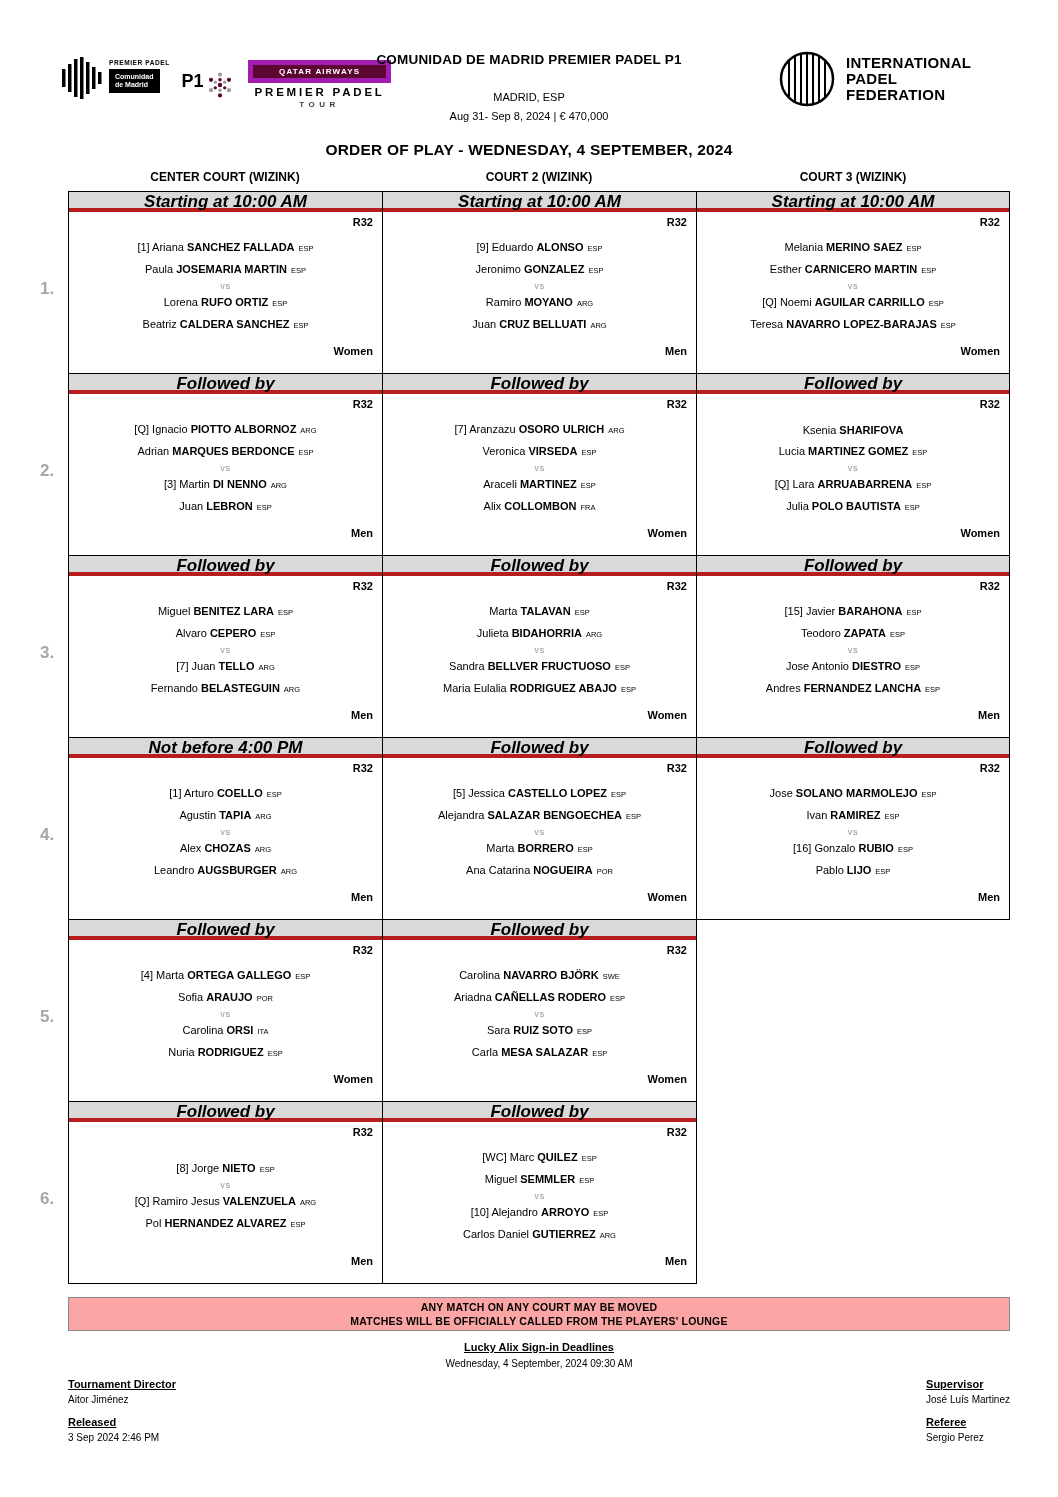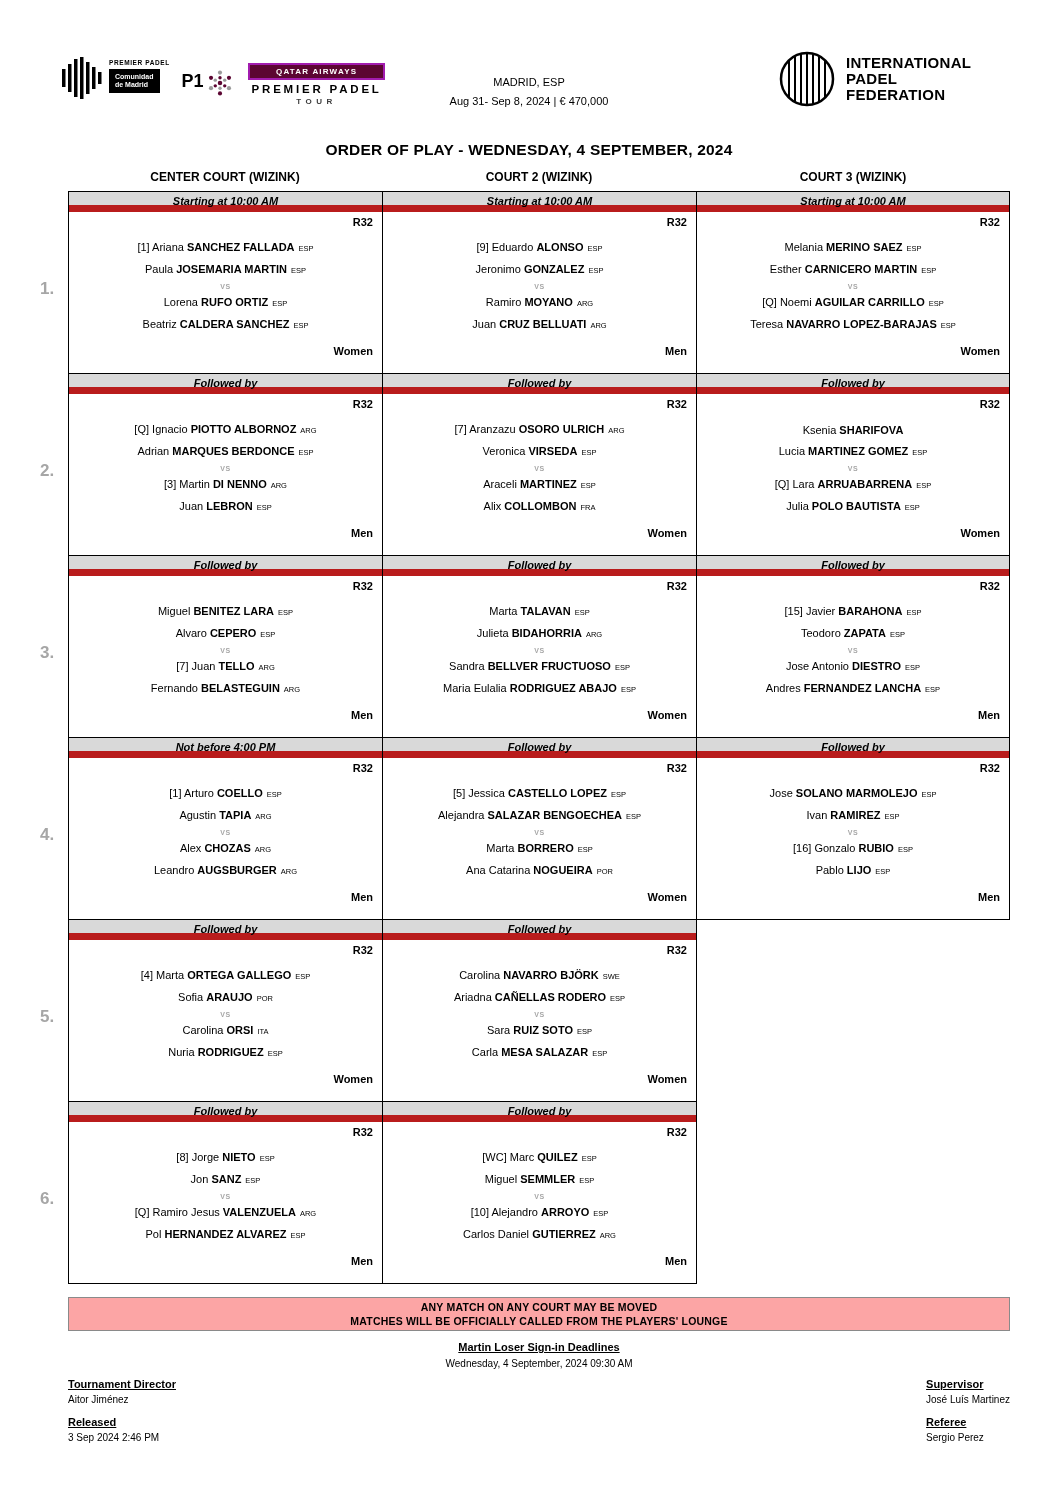--- a/index.html
+++ b/index.html
@@ -11,21 +11,21 @@
   .logo-premier { position:absolute; left:62px; top:57px; display:flex; align-items:flex-start; gap:7px; }
   .lp-text { padding-top:2px; }
   .lp-tag { font-size:6.5px; font-weight:bold; letter-spacing:0.6px; }
   .lp-row { display:flex; align-items:center; gap:22px; margin-top:3px; }
   .lp-box { background:#000; color:#fff; font-size:7px; line-height:8px; padding:4px 6px; font-weight:bold; }
   .lp-box span { display:block; }
   .lp-p1 { font-size:18px; font-weight:bold; }
 
   .logo-qatar { position:absolute; left:203px; top:60px; display:flex; align-items:center; gap:11px; }
   .q-text { text-align:center; }
-  .q-airways { background:#5c0632; color:#fff; font-size:8px; font-weight:bold; letter-spacing:1.2px; padding:2px 26px; display:inline-block; border:2px solid #a21caf; }
+  .q-airways { background:#5c0632; color:#fff; font-size:8px; font-weight:bold; letter-spacing:1.2px; padding:2px 26px; display:inline-block; border:5px solid #a21caf; }
   .q-line1 { font-size:11.5px; font-weight:bold; letter-spacing:2.8px; margin-top:3px; white-space:nowrap; }
   .q-line2 { font-size:8px; font-weight:bold; letter-spacing:4.5px; margin-top:2px; color:#3d3d3d; }
 
   .header-center { position:absolute; left:0; top:52px; width:1058px; text-align:center; }
   .h-title { font-size:13.5px; font-weight:bold; letter-spacing:0.2px; }
   .h-loc { font-size:11px; margin-top:24px; }
   .h-dates { font-size:11px; margin-top:7px; }
 
   .logo-ipf { position:absolute; left:778px; top:50px; display:flex; align-items:center; gap:10px; }
   .ipf-text { font-size:15px; font-weight:bold; line-height:16px; letter-spacing:0.3px; }
@@ -37,21 +37,21 @@
 
   
   .order-table { position:absolute; top:191px; left:68px; width:942px; }
   .o-row { display:flex; position:relative; align-items:stretch; }
   .row-num { position:absolute; left:-28px; top:88px; font-size:17px; font-weight:bold; color:#a6a6a6; }
   .court-cell { width:314px; border-left:1px solid #000; background:#fff; display:flex; flex-direction:column; }
   .o-row .court-cell:last-child { border-right:1px solid #000; }
   .o-row:last-child .court-cell:not(.cc-empty) { border-bottom:1px solid #000; }
   .o-row .court-cell.cc-empty { border-right:none; }
   .court-cell.cc-first-empty { border-top:1px solid #000; }
-  .cell-bar { height:21px; line-height:19px; background:#d9d9d9; border-top:1px solid #000; border-bottom:7px solid #b91c1c; text-align:center; font-style:italic; font-weight:bold; font-size:11px; }
+  .cell-bar { height:21px; line-height:19px; background:#d9d9d9; border-top:1px solid #000; border-bottom:4px solid #b91c1c; text-align:center; font-style:italic; font-weight:bold; font-size:17px; }
   .match { height:161px; display:flex; flex-direction:column; padding:4px 0 16px; }
   .round { text-align:right; font-weight:bold; font-size:11px; padding-right:9px; }
   .teams { flex:1; display:flex; flex-direction:column; justify-content:center; }
   .player { text-align:center; font-size:11px; line-height:21px; white-space:nowrap; }
   .plast { font-weight:bold; }
   .pcty { font-size:7.5px; margin-left:4px; }
   .vs { text-align:center; font-size:7px; font-weight:bold; color:#a6a6a6; line-height:11px; letter-spacing:0.5px; }
   .gender { text-align:right; font-weight:bold; font-size:11px; padding-right:9px; }
 
   
@@ -111,20 +111,21 @@
       <circle cx="13" cy="15" r="1.8" fill="#9b9b9b"></circle>
     </svg>
     <div class="q-text">
       <div class="q-airways">QATAR AIRWAYS</div>
       <div class="q-line1">PREMIER PADEL</div>
       <div class="q-line2">TOUR</div>
     </div>
   </div>
 
   <div class="header-center">
+    <div class="h-title">COMUNIDAD DE MADRID PREMIER PADEL P1</div>
     <div class="h-loc">MADRID, ESP</div>
     <div class="h-dates">Aug 31- Sep 8, 2024  |  € 470,000</div>
   </div>
 
   <div class="logo-ipf">
     <svg width="58" height="58" viewBox="0 0 58 58">
       <circle cx="29" cy="29" r="26" fill="none" stroke="#000" stroke-width="2.5"></circle>
       <g stroke="#000" stroke-width="2">
         <line x1="29" y1="3.5" x2="29" y2="54.5"></line>
         <line x1="23" y1="4.2" x2="23" y2="53.8"></line>
@@ -364,21 +365,20 @@
         <div class="court-cell cc-empty cc-first-empty"></div>
       </div>
       <div class="o-row">
         <div class="row-num">6.</div>
         <div class="court-cell">
           <div class="cell-bar">Followed by</div>
           <div class="match">
             <div class="round">R32</div>
             <div class="teams">
               <div class="player"><span class="pfirst">[8] Jorge </span><span class="plast">NIETO</span><span class="pcty">ESP</span></div>
-              <div class="player"><span class="pfirst">Jon </span><span class="plast">SANZ</span><span class="pcty">ESP</span></div>
               <div class="vs">VS</div>
               <div class="player"><span class="pfirst">[Q] Ramiro Jesus </span><span class="plast">VALENZUELA</span><span class="pcty">ARG</span></div>
               <div class="player"><span class="pfirst">Pol </span><span class="plast">HERNANDEZ ALVAREZ</span><span class="pcty">ESP</span></div>
             </div>
             <div class="gender">Men</div>
           </div>
         </div>
         <div class="court-cell">
           <div class="cell-bar">Followed by</div>
           <div class="match">
@@ -396,21 +396,21 @@
         <div class="court-cell cc-empty"></div>
       </div>
     </div>
 
   <div class="notice-banner">
     <div>ANY MATCH ON ANY COURT MAY BE MOVED</div>
     <div>MATCHES WILL BE OFFICIALLY CALLED FROM THE PLAYERS' LOUNGE</div>
   </div>
 
   <div class="deadlines">
-    <div class="dl-title">Martin Loser Sign-in Deadlines</div>
+    <div class="dl-title">Lucky Alix Sign-in Deadlines</div>
     <div class="dl-value">Wednesday, 4 September, 2024 09:30 AM</div>
   </div>
 
   <div class="foot-left">
     <div class="f-label">Tournament Director</div>
     <div class="f-value">Aitor Jiménez</div>
     <div class="f-label f-gap">Released</div>
     <div class="f-value">3 Sep 2024  2:46 PM</div>
   </div>
 

